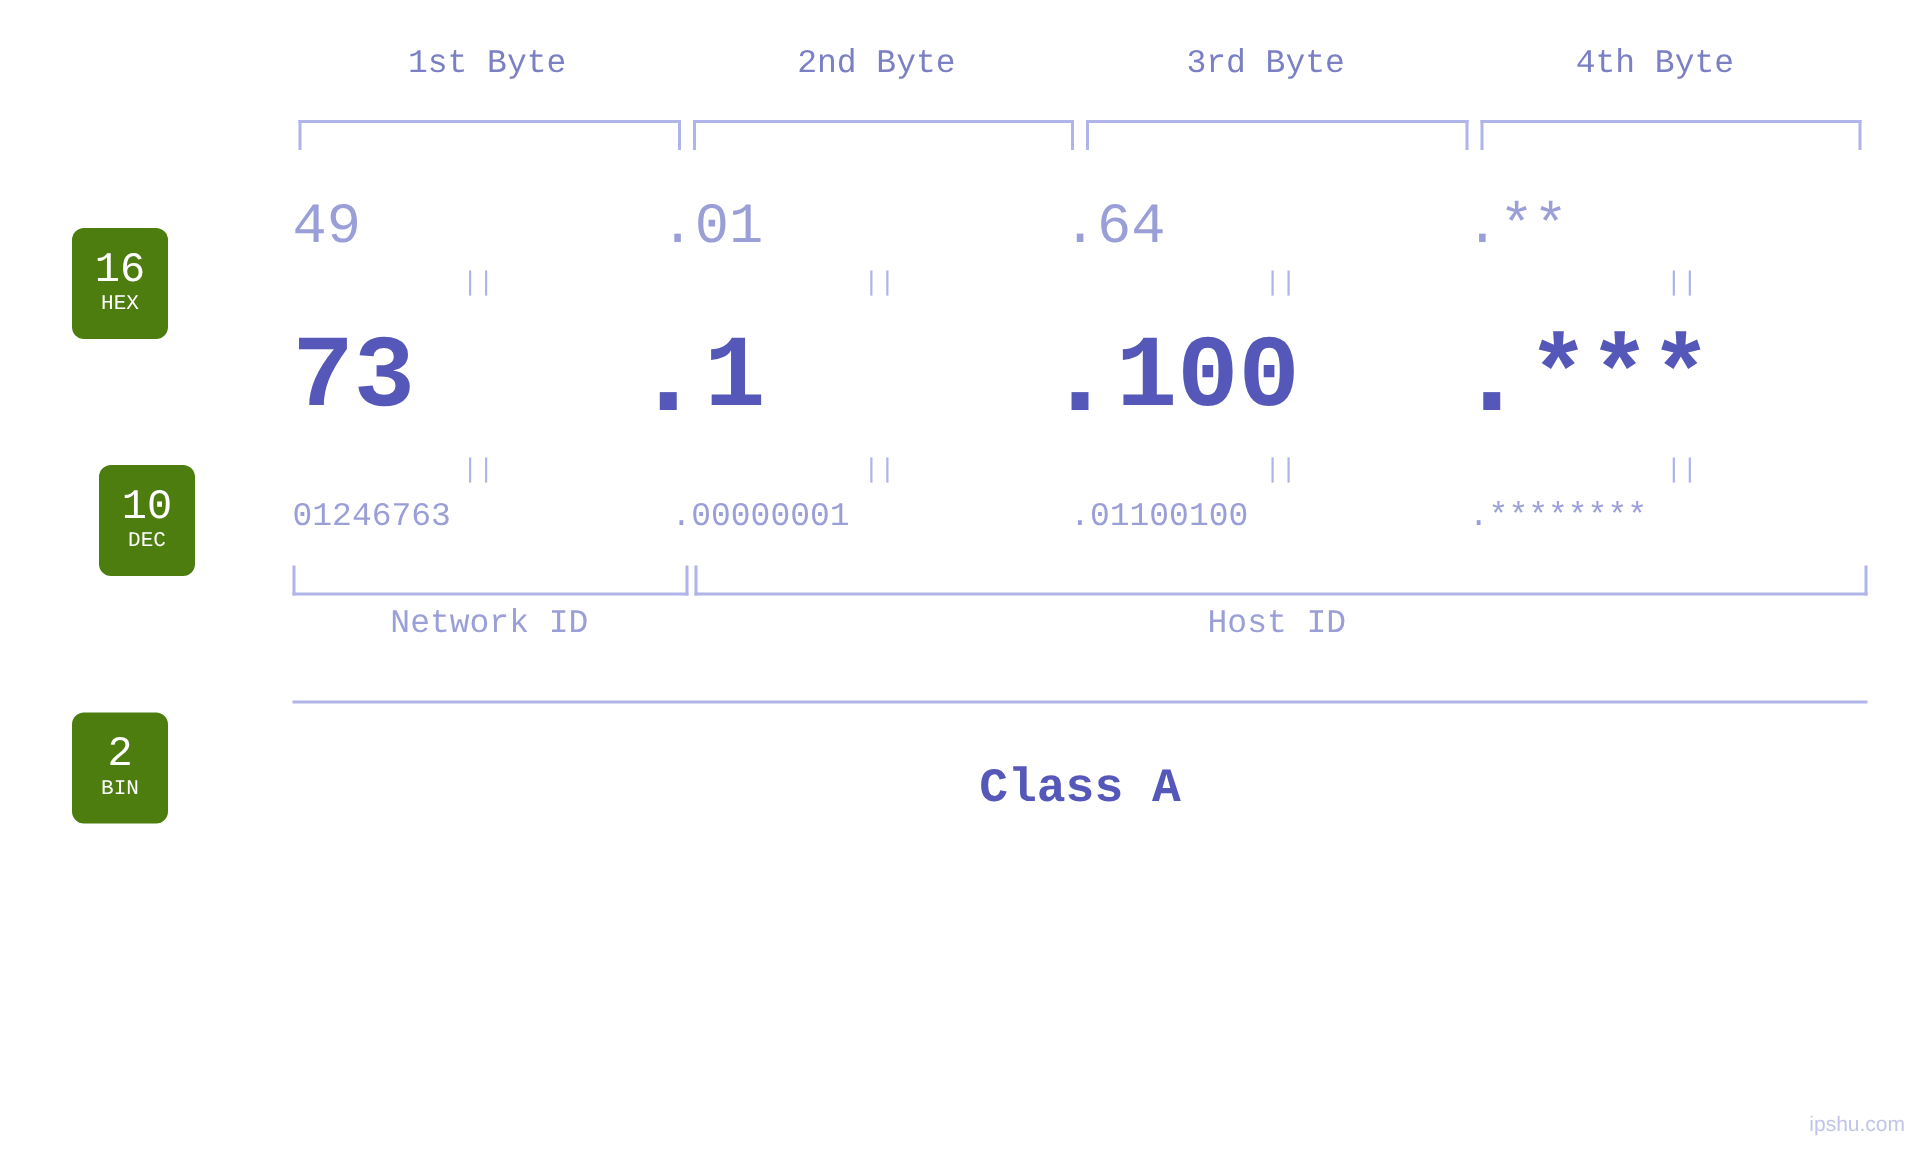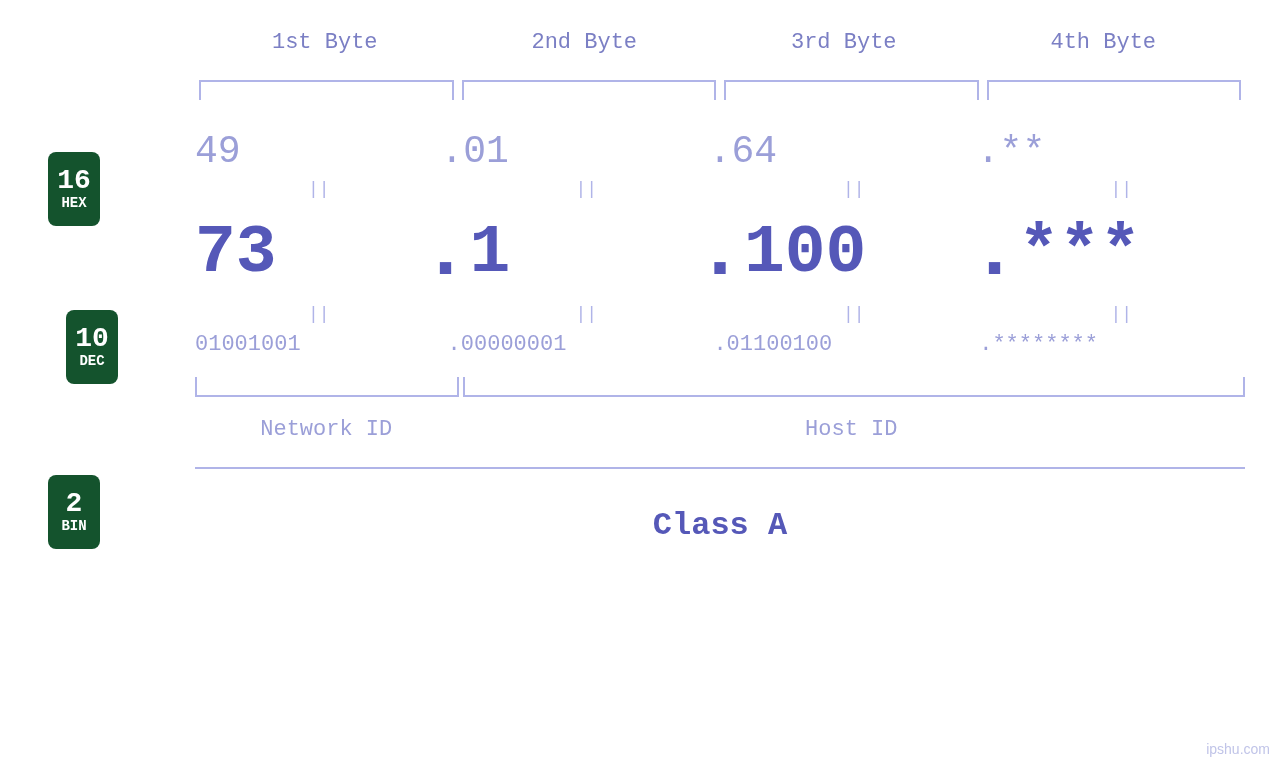--- a/index.html
+++ b/index.html
@@ -16,30 +16,30 @@
       width: 1285px;
       height: 767px;
       position: relative;
       background: #fff;
     }
 
     
     .base-badge {
       position: absolute;
       left: 48px;
-      width: 52px;
+      width: 64px;
       height: 74px;
       border-radius: 8px;
-      background: #14532d;
+      background: #4d7c0f;
       display: flex;
       flex-direction: column;
       align-items: center;
       justify-content: center;
       color: #fff;
-      font-weight: bold;
+      font-weight: normal;
     }
     .base-badge .base-num {
       font-size: 28px;
       line-height: 1;
     }
     .base-badge .base-label {
       font-size: 14px;
       line-height: 1.2;
     }
 
@@ -157,21 +157,21 @@
       flex: 3;
       height: 20px;
       border-bottom: 2px solid #b0b4e8;
       border-left: 2px solid #b0b4e8;
       border-right: 2px solid #b0b4e8;
       margin-left: 2px;
     }
 
     .bottom-labels {
       display: flex;
-      margin-top: 20px;
+      margin-top: 6px;
       align-items: flex-end;
     }
     .network-id-label {
       flex: 1;
       text-align: center;
       color: #9b9fd8;
       font-size: 22px;
       font-family: 'Courier New', Courier, monospace;
     }
     .host-id-label {
@@ -313,21 +313,21 @@
       <div class="sep-dot-space"></div>
       <div class="sep-cell">||</div>
       <div class="sep-dot-space"></div>
       <div class="sep-cell">||</div>
       <div class="sep-dot-space"></div>
       <div class="sep-cell">||</div>
     </div>
 
     <div class="ip-row bin-row">
       <div class="ip-cell">
-        <span class="bin-val">01001001</span>
+        <span class="bin-val">01246763</span>
       </div>
       <span class="bin-dot">.</span>
       <div class="ip-cell">
         <span class="bin-val">00000001</span>
       </div>
       <span class="bin-dot">.</span>
       <div class="ip-cell">
         <span class="bin-val">01100100</span>
       </div>
       <span class="bin-dot">.</span>

